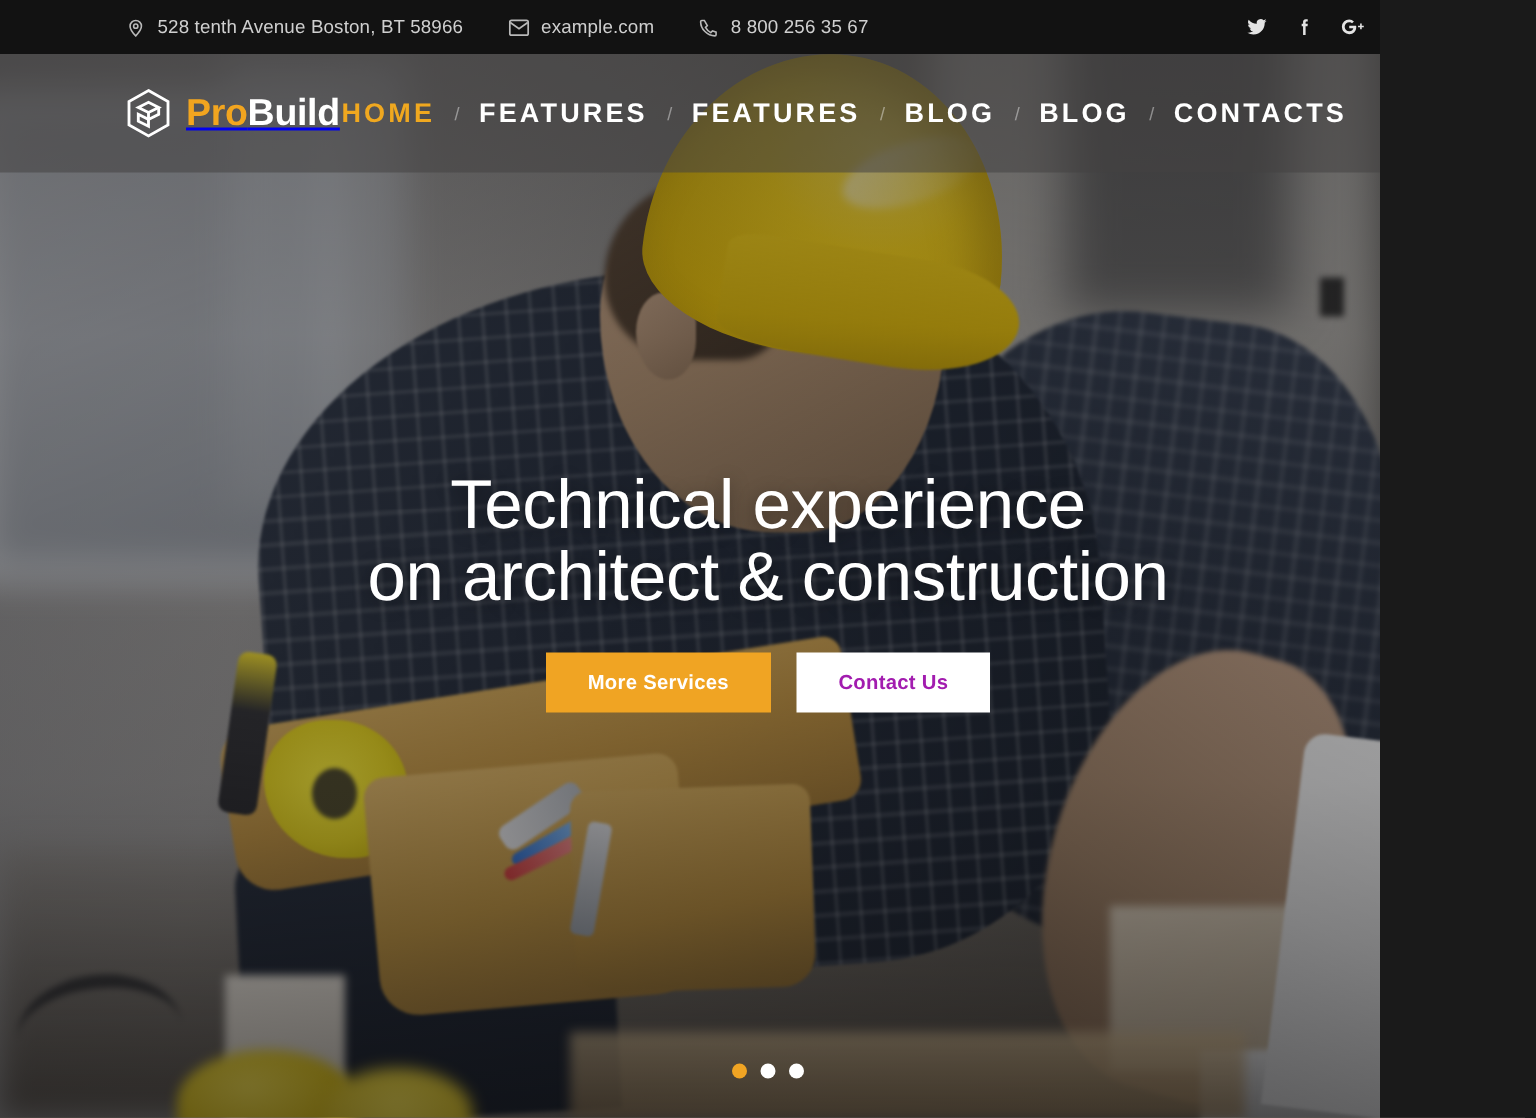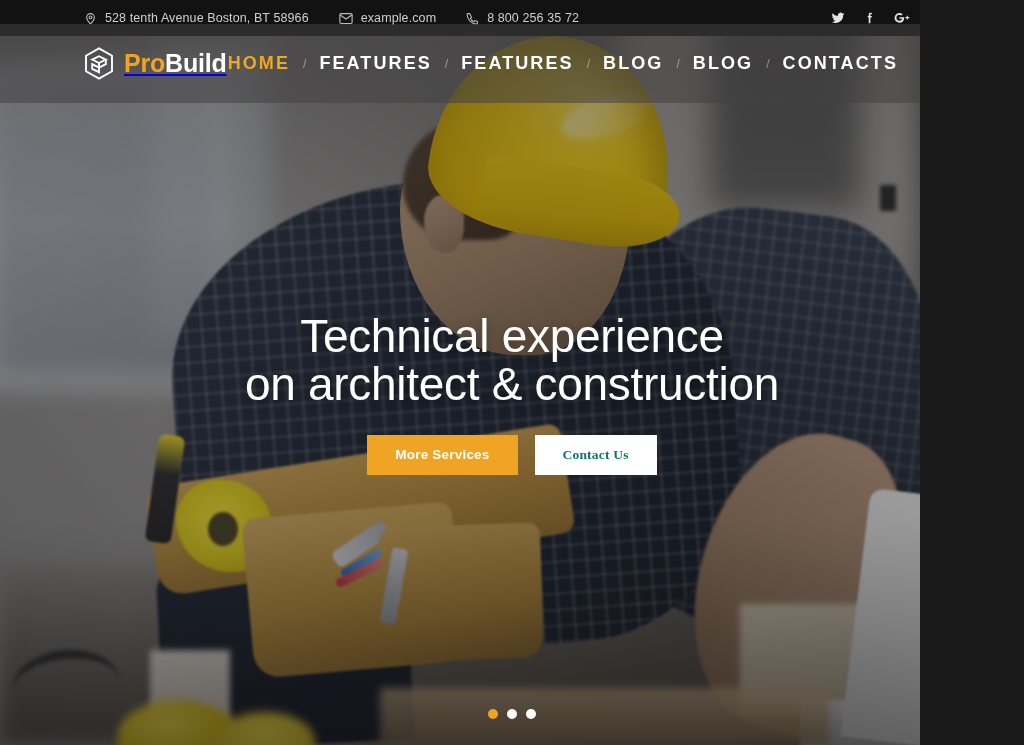--- a/index.html
+++ b/index.html
@@ -239,21 +239,21 @@
   }
   .tb-left { display:flex; align-items:center; padding-left:84px; gap:30px; }
   .tb-item { display:flex; align-items:center; gap:8px; color:#cfcfcf; font-size:12.5px; letter-spacing:.1px; }
   .tb-item svg { display:block; }
   .tb-right { margin-left:auto; display:flex; align-items:center; gap:16px; padding-right:82px; }
   .soc { width:16px; height:16px; display:flex; align-items:center; justify-content:center; color:#e3e3e3; }
   .soc svg { display:block; }
 
   
   .header {
-    position:absolute; left:0; top:24px; width:1024px; height:79px;
+    position:absolute; left:0; top:36px; width:1024px; height:79px;
     background:rgba(68,66,66,.55);
     display:flex; align-items:center;
     z-index:20;
   }
   .logo { display:flex; align-items:center; gap:10px; padding-left:84px; }
   .logo-mark { width:30px; height:33px; color:#ffffff; }
   .logo-text { font-size:25px; font-weight:bold; letter-spacing:-.2px; line-height:1; }
   .logo-pro { color:#f2a51f; }
   .logo-build { color:#ffffff; }
 
@@ -288,21 +288,21 @@
     text-align:center;
     text-shadow:0 1px 6px rgba(0,0,0,.5);
   }
   .hero-btns { margin-top:28px; display:flex; gap:17px; }
   .btn {
     font-size:13.5px; font-weight:bold; letter-spacing:.2px;
     padding:0 28px; height:40px; line-height:40px;
     display:inline-block; text-decoration:none; cursor:pointer; border:none;
   }
   .btn-primary { background:#f0a423; color:#ffffff; }
-  .btn-ghost { background:#ffffff; color:#0f766e;font-family:Liberation Serif, serif; }
+  .btn-ghost { background:#ffffff; color:#a21caf; }
 
   .dots {
     position:absolute; left:0; bottom:26px; width:1024px;
     display:flex; justify-content:center; gap:9px; z-index:15;
   }
   .dot { width:10px; height:10px; border-radius:50%; background:#ffffff; cursor:pointer; }
   .dot.active { background:#f0a423; }
 </style>
 </head>
 <body>
@@ -376,21 +376,21 @@
         </span>
         <span>example.com</span>
       </div>
 
       <div class="tb-item">
         <span>
           <svg width="13" height="13" viewBox="0 0 24 24" fill="none" stroke="#b9b9b9" stroke-width="2">
             <path d="M6.6 3H3.4C2.6 3 2 3.7 2 4.5 2 13.6 10.4 22 19.5 22c.8 0 1.5-.6 1.5-1.4v-3.2l-4.4-1.6-2.2 2.2a15.6 15.6 0 0 1-6.4-6.4l2.2-2.2L6.6 3z"></path>
           </svg>
         </span>
-        <span>8 800 256 35 72</span>
+        <span>8 800 256 35 67</span>
       </div>
 
     </div>
 
     <div class="tb-right">
       <a class="soc" href="#">
         <svg width="14" height="14" viewBox="0 0 24 24" fill="currentColor">
           <path d="M23 4.9a8.8 8.8 0 0 1-2.6.8 4.5 4.5 0 0 0 2-2.5 9 9 0 0 1-2.9 1.1 4.5 4.5 0 0 0-7.7 4.1A12.8 12.8 0 0 1 2.5 3.7a4.5 4.5 0 0 0 1.4 6 4.4 4.4 0 0 1-2-.6 4.5 4.5 0 0 0 3.6 4.4 4.5 4.5 0 0 1-2 .1 4.5 4.5 0 0 0 4.2 3.1A9 9 0 0 1 1 18.6 12.7 12.7 0 0 0 7.9 20.6c8.3 0 12.9-6.9 12.9-12.9V7a9.2 9.2 0 0 0 2.2-2.1z"></path>
         </svg>
       </a>

